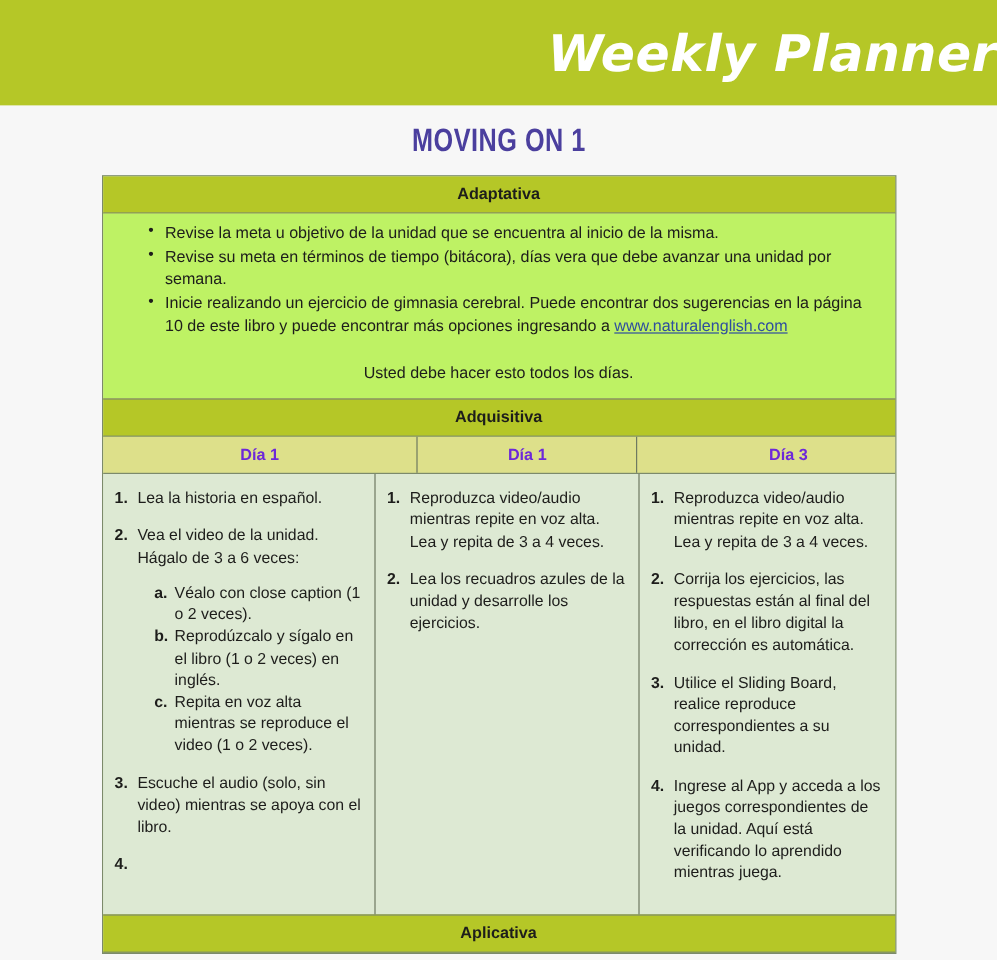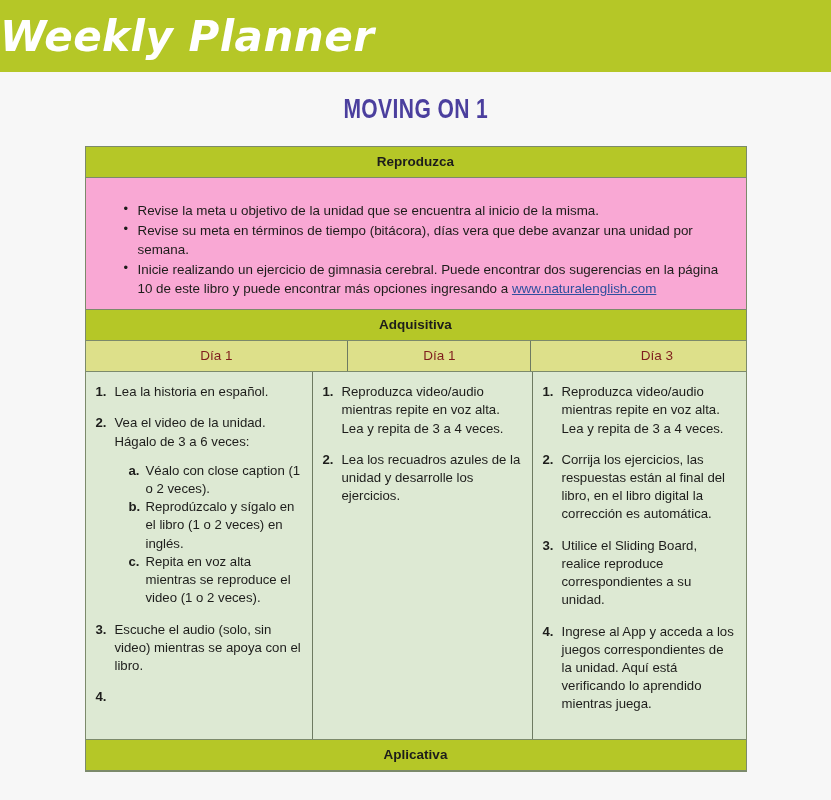--- a/index.html
+++ b/index.html
@@ -10,37 +10,37 @@
     width: 831px;
     height: 800px;
     background: #f7f7f7;
     font-family: "Liberation Sans", sans-serif;
     overflow: hidden;
   }
 
   
   .banner {
     background: #b5c727;
-    height: 72px;
+    height: 88px;
     display: flex;
     align-items: center;
-    justify-content: flex-start;
+    justify-content: flex-end;
   }
   .banner-title {
     color: #ffffff;
     font-size: 42px;
     font-weight: bold;
     font-style: italic;
     letter-spacing: 0.5px;
     font-family: "DejaVu Sans", sans-serif;
   }
 
   
   .subtitle-wrap {
-    height: 74px;
+    height: 58px;
     display: flex;
     align-items: center;
     justify-content: center;
     background: #f7f7f7;
   }
   .subtitle {
     color: #4b3f9e;
     font-size: 27px;
     font-weight: bold;
     letter-spacing: 0.5px;
@@ -64,22 +64,22 @@
     font-size: 13.5px;
     font-weight: bold;
     color: #1d1d1b;
     padding: 7px 0 8px 0;
     border-bottom: 1px solid #7c8a6b;
     border-top: 1px solid #7c8a6b;
   }
   .band.first { border-top: none; }
 
   .section-body {
-    background: #f9a8d4;
-    padding: 23px 16px 10px 16px;
+    background: #bef264;
+    padding: 6px 16px 10px 16px;
     color: #1d1d1b;
     font-size: 13.4px;
     line-height: 1.42;
   }
 
   ul.bullets {
     margin: 0;
     padding: 0 0 0 22px;
     list-style: none;
   }
@@ -116,22 +116,22 @@
   .col-2 { width: 221px; border-left: 1px solid #6e7a61; border-right: 1px solid #6e7a61; }
   .col-3 { width: 213px; }
 
   .day-head-row {
     background: #dde08a;
     border-bottom: 1px solid #7c8a6b;
   }
   .day-head-row > div {
     text-align: center;
     font-size: 13.5px;
-    font-weight: normal;
-    color: #7f1d1d;
+    font-weight: bold;
+    color: #6d28d9;
     padding: 7px 0 8px 0;
     margin-left: 37px;
   }
 
   .day-body-row {
     background: #dde9d3;
     min-height: 330px;
   }
   .day-body-row > div {
     padding: 11px 10px 12px 10px;
@@ -179,28 +179,29 @@
 <div class="banner">
   <div class="banner-title">Weekly Planner</div>
 </div>
 
 <div class="subtitle-wrap">
   <div class="subtitle">MOVING ON 1</div>
 </div>
 
 <div class="table-wrap">
 
-  <div class="band first">Reproduzca</div>
+  <div class="band first">Adaptativa</div>
 
   <div class="section-body">
     <ul class="bullets">
       <li>Revise la meta u objetivo de la unidad que se encuentra al inicio de la misma.</li>
       <li>Revise su meta en términos de tiempo (bitácora), días vera que debe avanzar una unidad por semana.</li>
       <li><span>Inicie realizando un ejercicio de gimnasia cerebral. Puede encontrar dos sugerencias en la página 10 de este libro y puede encontrar más opciones ingresando a </span><a class="link" href="#">www.naturalenglish.com</a></li>
     </ul>
+    <div class="centered-note">Usted debe hacer esto todos los días.</div>
   </div>
 
   <div class="band">Adquisitiva</div>
 
   <div class="day-head-row">
     <div class="col-1">Día 1</div>
     <div class="col-2">Día 1</div>
     <div class="col-3">Día 3</div>
   </div>
 

